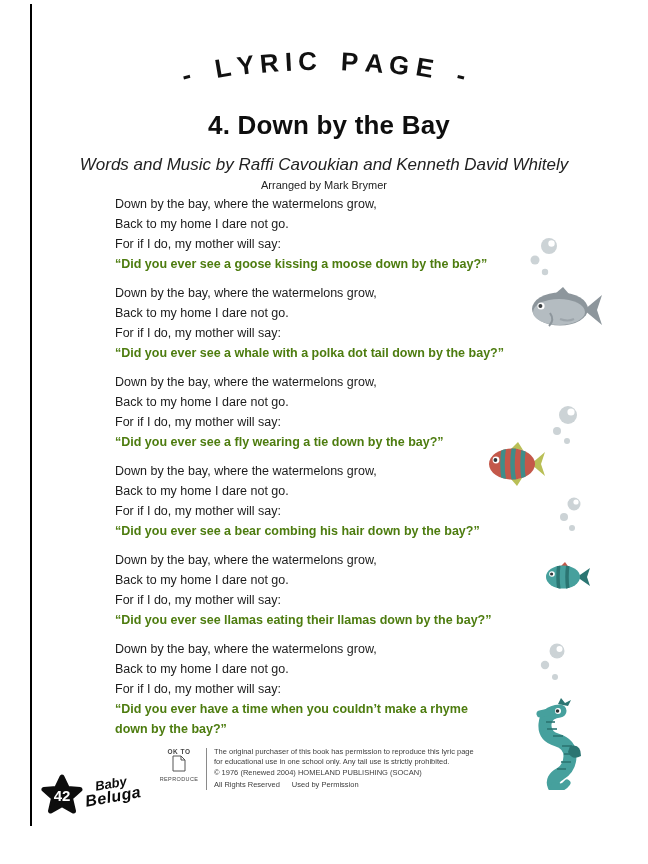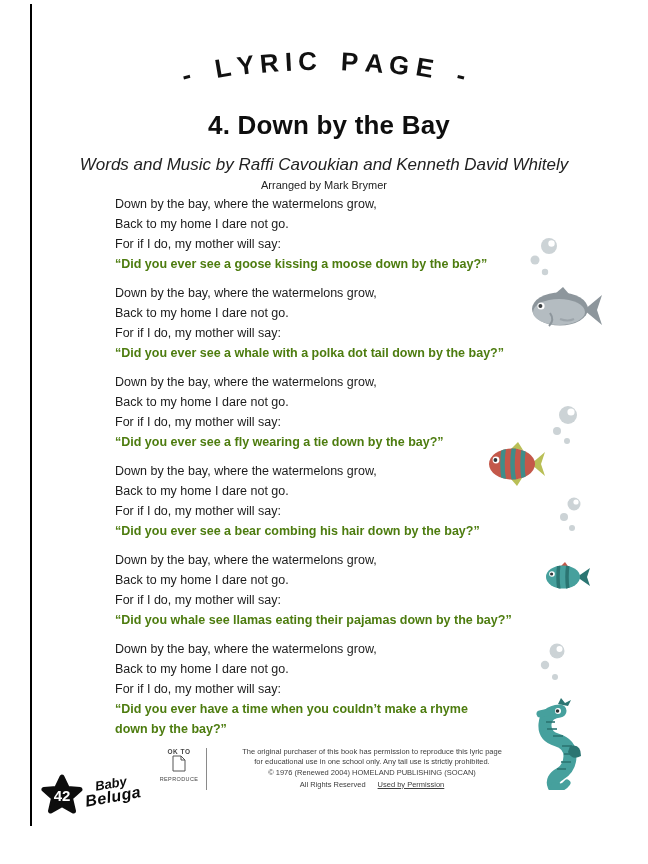--- a/index.html
+++ b/index.html
@@ -28,23 +28,23 @@
   .footer { position:absolute; top:746px; left:0; right:0; height:90px; }
   .star-svg { position:absolute; left:40px; top:28px; }
   .star-num { fill:#ffffff; font-weight:bold; font-size:15px; text-anchor:middle; font-family:"Liberation Sans", sans-serif; }
   .logo { position:absolute; left:84px; top:30px; transform:rotate(-10deg); font-style:italic; font-weight:bold; color:#0b0b0b; text-align:center; }
   .logo-top { font-size:13px; }
   .logo-bottom { font-size:16px; margin-top:-3px; letter-spacing:0.5px; }
   .repro { position:absolute; left:156px; top:2px; width:46px; text-align:center; color:#444; }
   .repro-top { font-size:6.5px; letter-spacing:0.5px; font-weight:bold; }
   .repro-bottom { font-size:5.5px; letter-spacing:0.4px; }
   .footer-divider { position:absolute; left:206px; top:2px; width:1px; height:42px; background:#8a8a8a; }
-  .footer-text { position:absolute; left:214px; top:1px; width:316px; text-align:center; font-size:7.5px; line-height:9.5px; color:#3d3d3d; }
+  .footer-text { position:absolute; left:214px; top:1px; width:316px; text-align:left; font-size:7.5px; line-height:9.5px; color:#3d3d3d; }
   .footer-text .copy { margin-top:2px; }
-  .footer-text .gap { margin-left:12px;text-decoration:underline; }
+  .footer-text .gap { margin-left:12px; }
 </style>
 </head>
 <body>
 
 <div class="page">
 
   <div class="binding-line"></div>
 
   <div class="header">
     <div class="arc"><span class="arc-ch" style="transform: translateY(14px) rotate(-14deg);">-</span><span class="arc-ch arc-sp" style="transform: translateY(10px) rotate(-11.8deg);"> </span><span class="arc-ch" style="transform: translateY(6.7px) rotate(-9.7deg);">L</span><span class="arc-ch" style="transform: translateY(4.1px) rotate(-7.5deg);">Y</span><span class="arc-ch" style="transform: translateY(2.1px) rotate(-5.4deg);">R</span><span class="arc-ch" style="transform: translateY(0.7px) rotate(-3.2deg);">I</span><span class="arc-ch" style="transform: translateY(0.1px) rotate(-1.1deg);">C</span><span class="arc-ch arc-sp" style="transform: translateY(0.1px) rotate(1.1deg);"> </span><span class="arc-ch" style="transform: translateY(0.7px) rotate(3.2deg);">P</span><span class="arc-ch" style="transform: translateY(2.1px) rotate(5.4deg);">A</span><span class="arc-ch" style="transform: translateY(4.1px) rotate(7.5deg);">G</span><span class="arc-ch" style="transform: translateY(6.7px) rotate(9.7deg);">E</span><span class="arc-ch arc-sp" style="transform: translateY(10px) rotate(11.8deg);"> </span><span class="arc-ch" style="transform: translateY(14px) rotate(14deg);">-</span></div>
@@ -75,21 +75,21 @@
       <div class="verse">
         <div class="lyric-line">Down by the bay, where the watermelons grow,</div>
         <div class="lyric-line">Back to my home I dare not go.</div>
         <div class="lyric-line">For if I do, my mother will say:</div>
         <div class="lyric-line punchline">“Did you ever see a bear combing his hair down by the bay?”</div>
       </div>
       <div class="verse">
         <div class="lyric-line">Down by the bay, where the watermelons grow,</div>
         <div class="lyric-line">Back to my home I dare not go.</div>
         <div class="lyric-line">For if I do, my mother will say:</div>
-        <div class="lyric-line punchline">“Did you whale see llamas eating their pajamas down by the bay?”</div>
+        <div class="lyric-line punchline">“Did you ever see llamas eating their llamas down by the bay?”</div>
       </div>
       <div class="verse">
         <div class="lyric-line">Down by the bay, where the watermelons grow,</div>
         <div class="lyric-line">Back to my home I dare not go.</div>
         <div class="lyric-line">For if I do, my mother will say:</div>
         <div class="lyric-line punchline">“Did you ever have a time when you couldn’t make a rhyme</div>
         <div class="lyric-line punchline">down by the bay?”</div>
       </div>
     </div>
 

